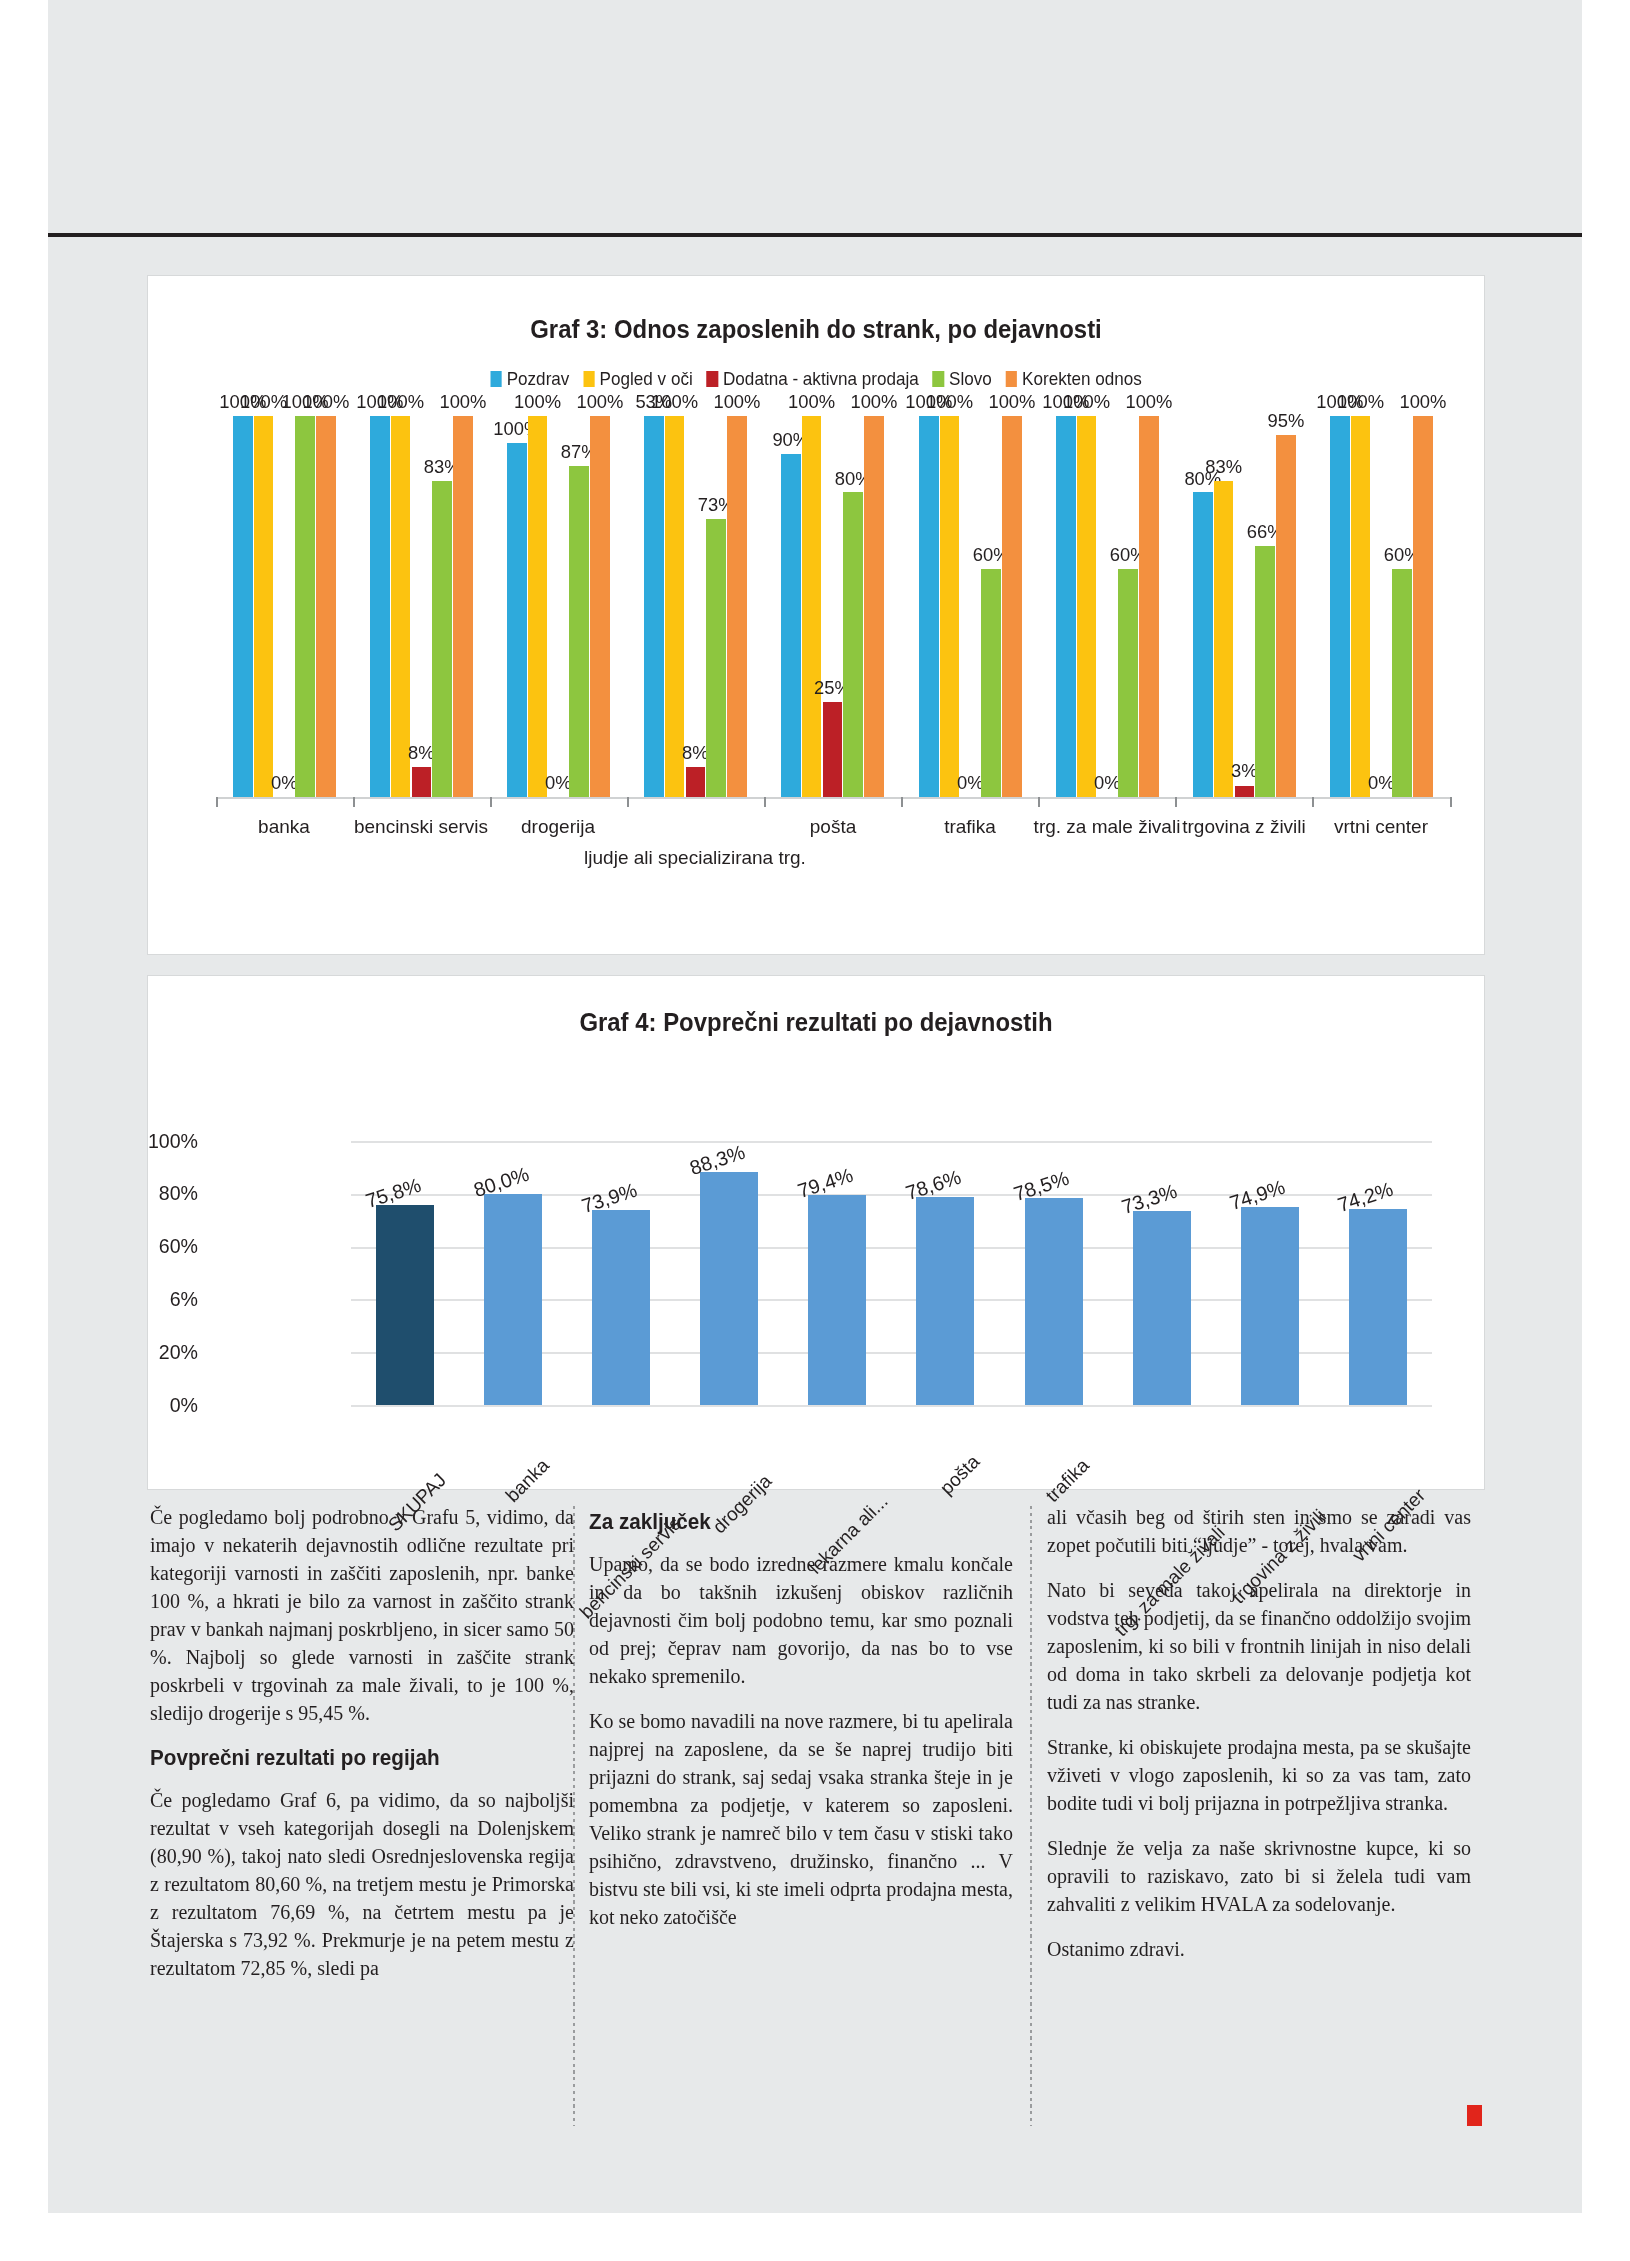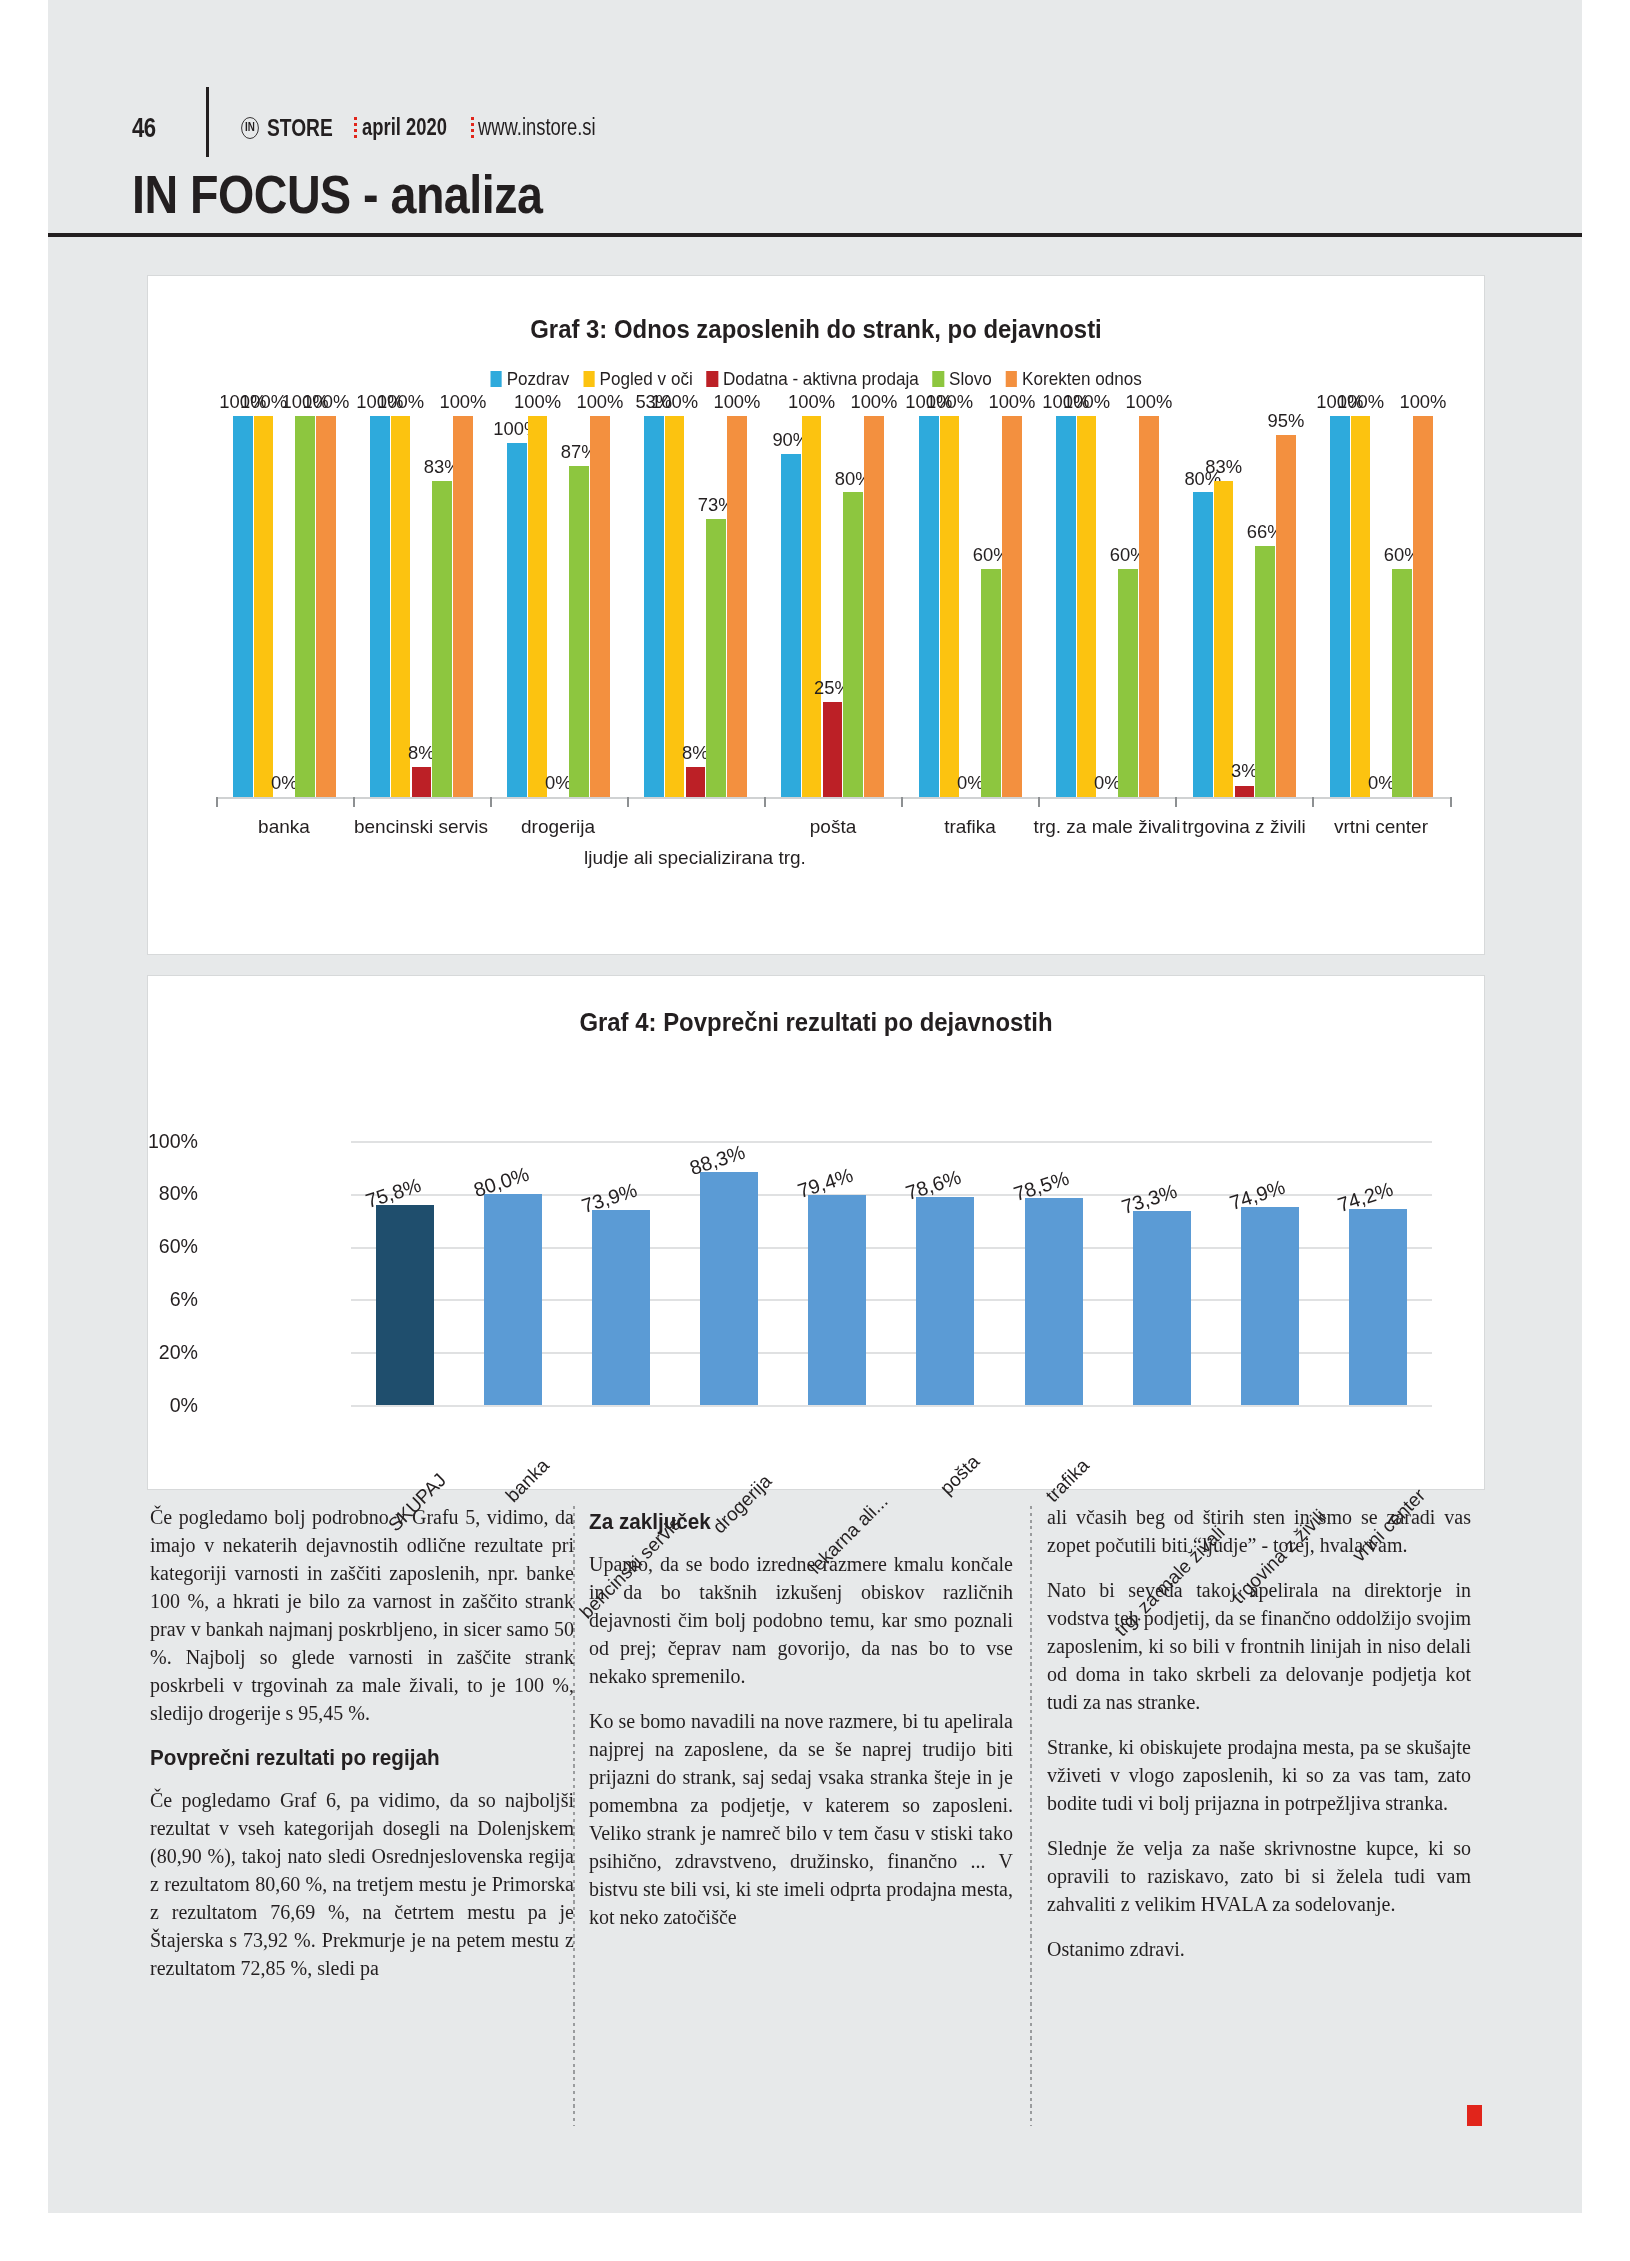--- a/index.html
+++ b/index.html
@@ -162,35 +162,20 @@
   }
 </style>
 </head>
 <body>
 
 <div class="page">
   <div class="margin-strip-left"></div>
   <div class="margin-strip-right"></div>
   <div class="margin-strip-bottom"></div>
 
-  <div class="header">
-    <div class="folio">46</div>
-    <div class="folio-rule"></div>
-    <div class="masthead">
-      <span class="in-badge">IN</span>
-      <span class="store-word">STORE</span>
-      <span class="dotsep"></span>
-      <span class="masthead-date">april 2020</span>
-      <span class="dotsep"></span>
-      <span class="masthead-url">www.instore.si</span>
-    </div>
-    <div class="section-title">
-      <span>IN FOCUS</span><span class="thin"> - analiza</span>
-    </div>
-  </div>
   <div class="header-rule"></div>
 
   <div class="chart-panel" id="chart3-panel">
     <div class="chart-title" id="chart3-title">Graf 3: Odnos zaposlenih do strank, po dejavnosti</div>
     <div class="legend" id="c3-legend">
         <div class="legend-item">
           <span class="legend-swatch" style="background: rgb(46, 170, 220);"></span>
           <span>Pozdrav</span>
         </div>
         <div class="legend-item">

